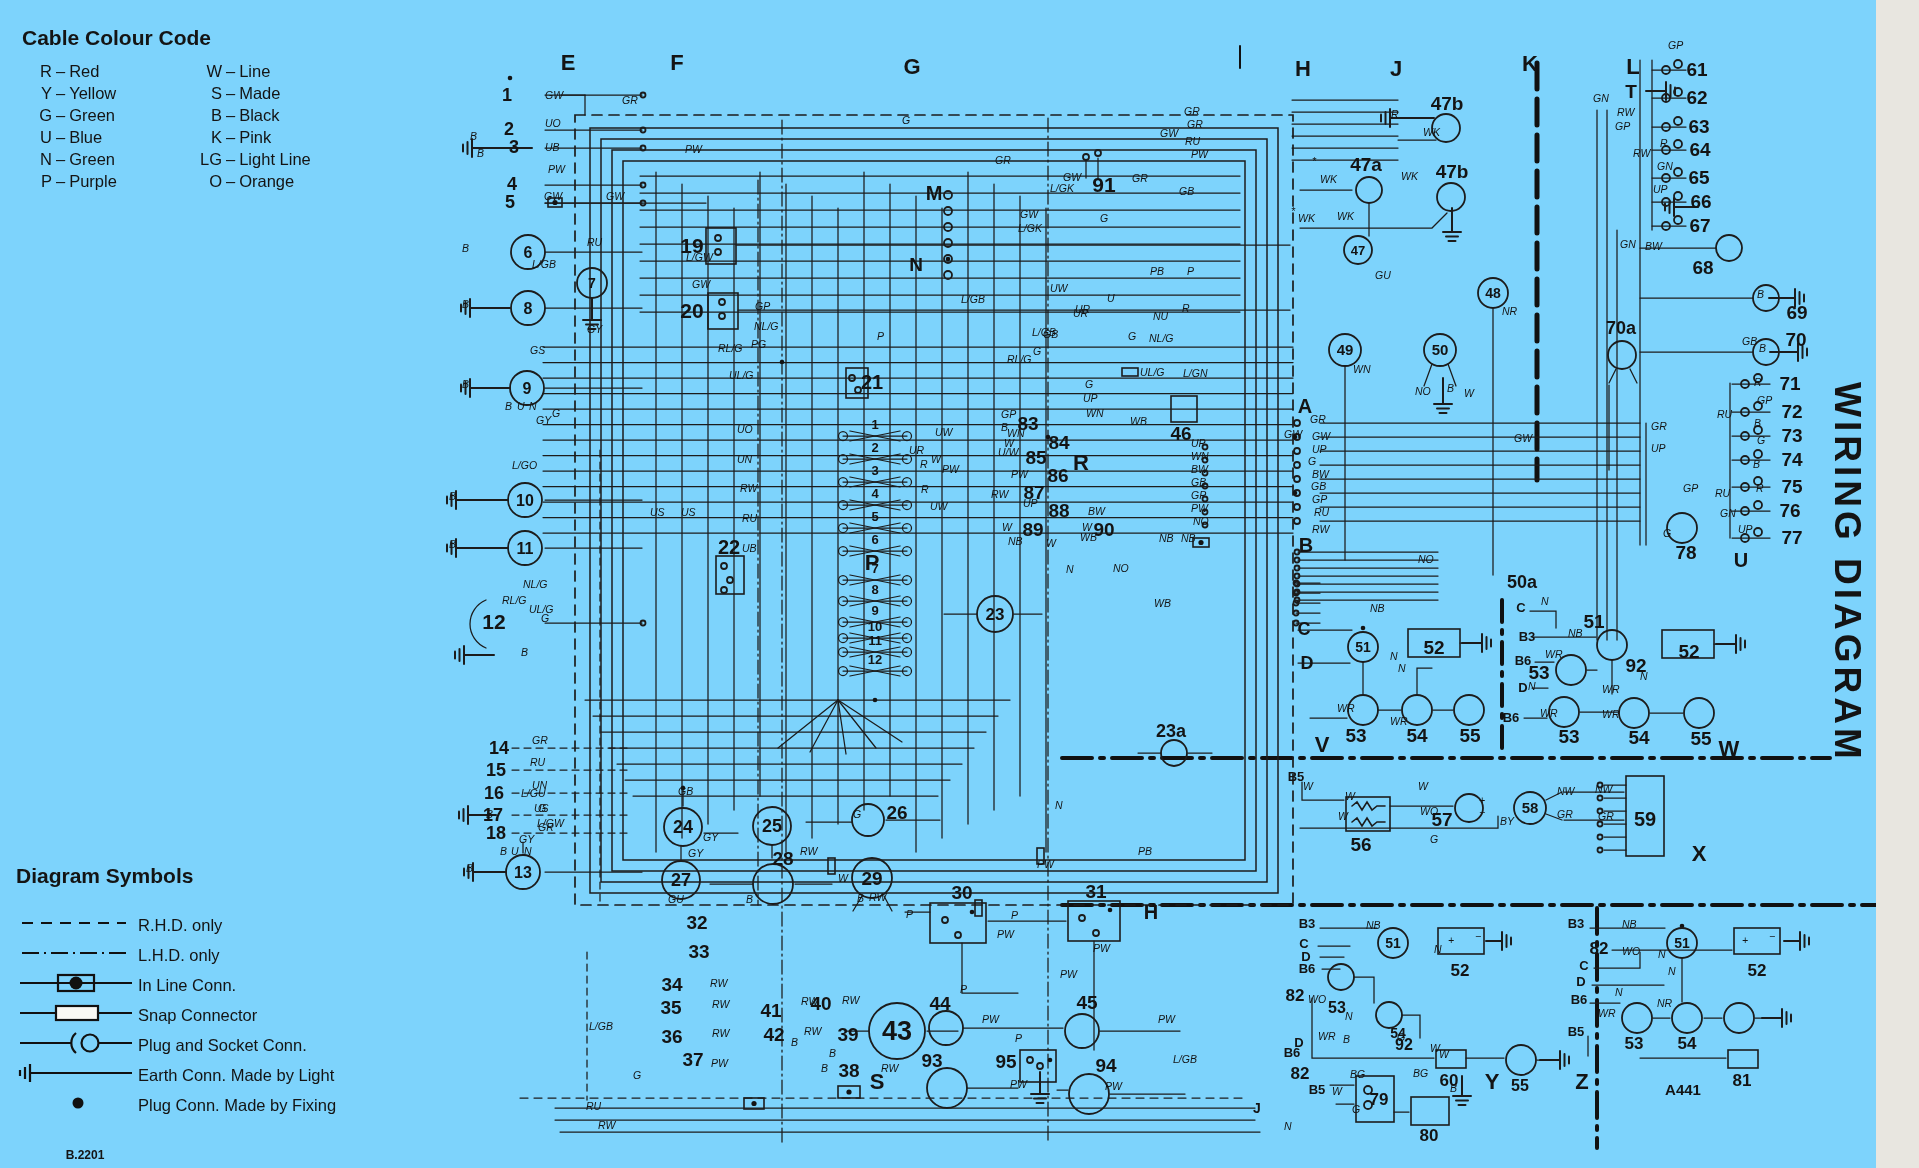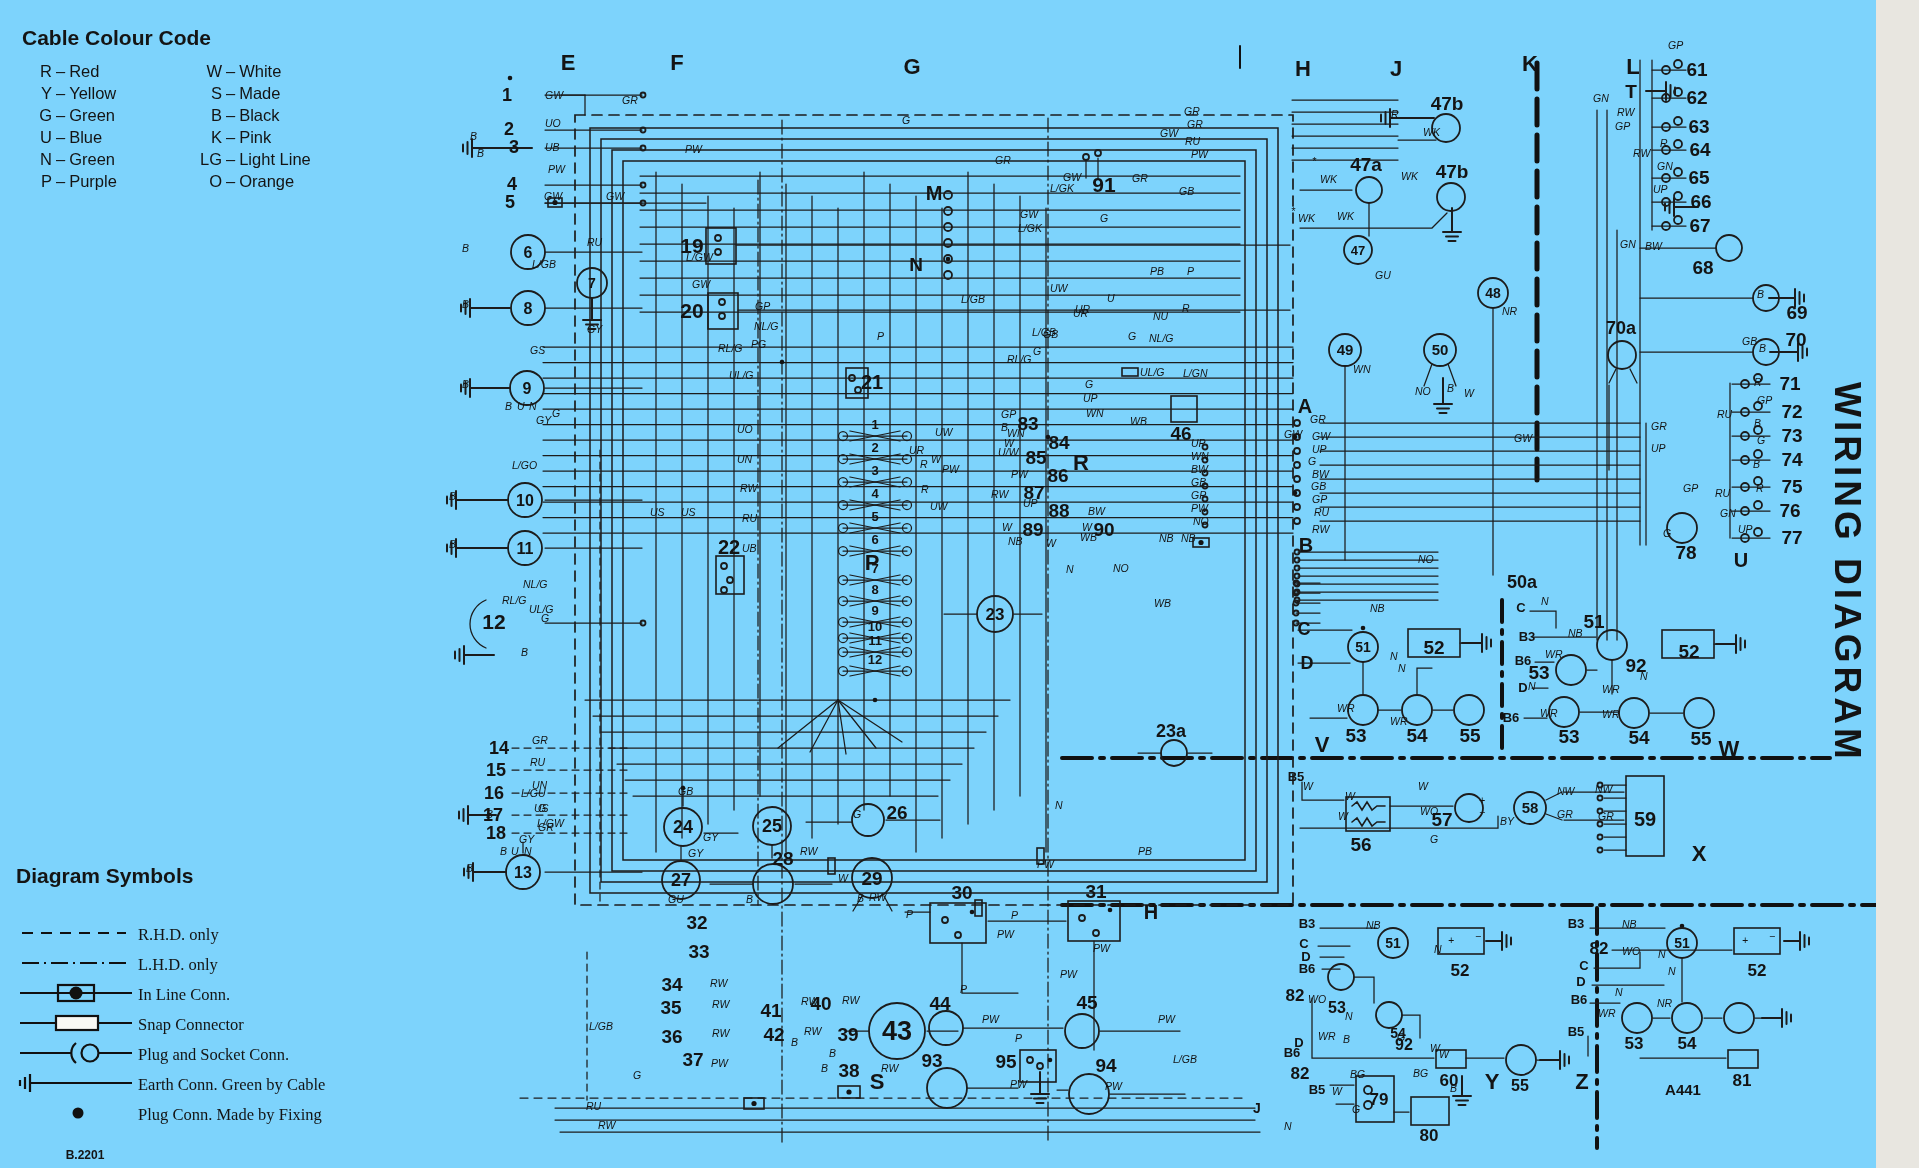--- a/index.html
+++ b/index.html
@@ -29,21 +29,21 @@
     <div id="ccc-rows">
         <div class="ccc-row">
           <div class="ccc-cell">
             <span class="ccc-code">R</span>
             <span class="ccc-dash">–</span>
             <span>Red</span>
           </div>
           <div class="ccc-cell">
             <span class="ccc-code">W</span>
             <span class="ccc-dash">–</span>
-            <span>White</span>
+            <span>Line</span>
           </div>
         </div>
         <div class="ccc-row">
           <div class="ccc-cell">
             <span class="ccc-code">Y</span>
             <span class="ccc-dash">–</span>
             <span>Yellow</span>
           </div>
           <div class="ccc-cell">
             <span class="ccc-code">S</span>
@@ -97,21 +97,21 @@
             <span class="ccc-code">O</span>
             <span class="ccc-dash">–</span>
             <span>Orange</span>
           </div>
         </div>
       </div>
   </div>
 
   <div class="legend" style="left:16px;top:864px;">
     <h2>Diagram Symbols</h2>
-    <div id="sym-rows" style="margin-top:36px;font-family:Liberation Serif, serif;">
+    <div id="sym-rows" style="margin-top:26px;">
         <div class="sym-row">
           <span class="sym-glyph"><svg width="122" height="24" viewBox="0 0 122 24">
               <line stroke="#111" stroke-width="2.2" fill="none" x1="6" y1="12" x2="110" y2="12" stroke-dasharray="11 8"></line>
             </svg></span>
           <span>R.H.D. only</span>
         </div>
         <div class="sym-row">
           <span class="sym-glyph"><svg width="122" height="24" viewBox="0 0 122 24">
               <line stroke="#111" stroke-width="2.2" fill="none" x1="6" y1="12" x2="110" y2="12" stroke-dasharray="17 5 2 5"></line>
             </svg></span>
@@ -139,21 +139,21 @@
               <circle stroke="#111" stroke-width="2.2" fill="none" cx="74" cy="12" r="8.5"></circle>
               <line stroke="#111" stroke-width="2.2" fill="none" x1="83" y1="12" x2="116" y2="12"></line>
             </svg></span>
           <span>Plug and Socket Conn.</span>
         </div>
         <div class="sym-row">
           <span class="sym-glyph"><svg width="122" height="24" viewBox="0 0 122 24">
               <path stroke="#111" stroke-width="2.2" fill="none" d="M14,3 V21 M9,6 V18 M4,9 V15"></path>
               <line stroke="#111" stroke-width="2.2" fill="none" x1="14" y1="12" x2="116" y2="12"></line>
             </svg></span>
-          <span>Earth Conn. Green by Cable</span>
+          <span>Earth Conn. Made by Light</span>
         </div>
         <div class="sym-row">
           <span class="sym-glyph"><svg width="122" height="24" viewBox="0 0 122 24">
               <circle cx="62" cy="12" r="5.5" fill="#111"></circle>
             </svg></span>
           <span>Plug Conn. Made by Fixing</span>
         </div>
       </div>
   </div>
 

